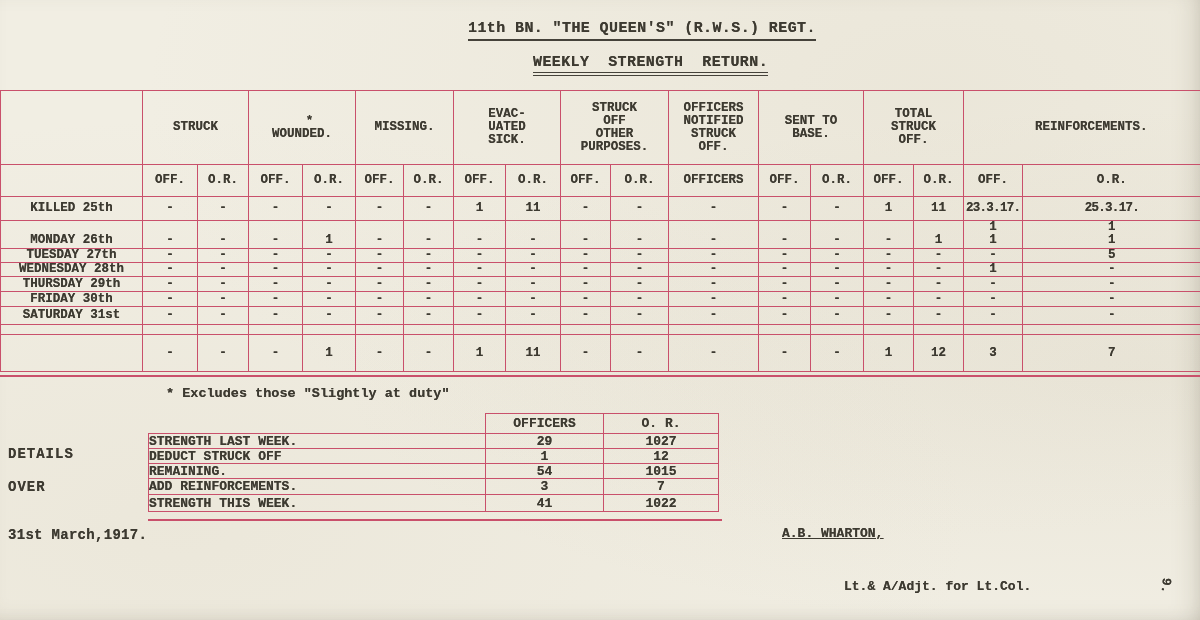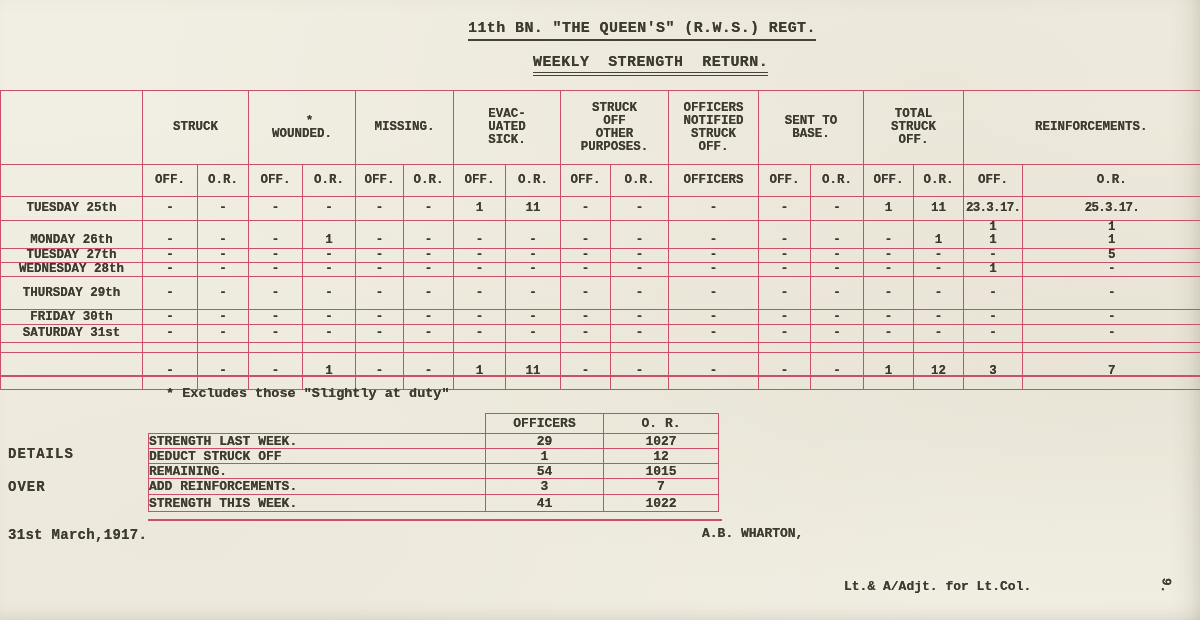--- a/index.html
+++ b/index.html
@@ -30,21 +30,21 @@
   td.orv{text-align:left;padding-left:20px;}
   .twoline div{line-height:13px;}
   .xline{position:absolute;height:1.5px;background:#c9506b;}
   table.details{position:absolute;left:148px;top:413px;border-collapse:collapse;table-layout:fixed;}
   table.details td{border:1.5px solid #c9506b;font-size:13px;line-height:13px;padding:0;text-align:center;vertical-align:middle;}
   table.details td.blank{border-top:none;border-left:none;}
   table.details td.dlabel{text-align:left;padding-left:0;white-space:pre;}
   .mtext{position:absolute;font-size:14px;letter-spacing:1px;white-space:pre;}
   .footnote{position:absolute;left:166px;top:386px;font-size:13.5px;white-space:pre;}
   .sig{position:absolute;left:702px;top:490px;font-size:13px;line-height:17.5px;white-space:pre;}
-  .sig .l1{}
+  .sig .l1{margin-left:80px;text-decoration:underline;}
   .sig .l2{margin-left:142px;}
   .pagenum{position:absolute;left:1158px;top:578px;font-size:13px;transform:rotate(95deg);}
 </style>
 </head>
 <body>
 
 <div class="page">
 
   <div class="title ink">11th BN. "THE QUEEN'S" (R.W.S.) REGT.</div>
   <div class="subtitle ink">WEEKLY  STRENGTH  RETURN.</div>
@@ -109,21 +109,21 @@
       <td class="sh">O.R.</td>
       <td class="sh">OFFICERS</td>
       <td class="sh">OFF.</td>
       <td class="sh">O.R.</td>
       <td class="sh">OFF.</td>
       <td class="sh">O.R.</td>
       <td class="sh">OFF.</td>
       <td class="sh">O.R.</td>
     </tr>
     <tr style="height:24px">
-      <td class="day">TUESDAY 25th</td>
+      <td class="day">KILLED 25th</td>
       <td>-</td>
       <td>-</td>
       <td>-</td>
       <td>-</td>
       <td>-</td>
       <td>-</td>
       <td>1</td>
       <td>11</td>
       <td>-</td>
       <td>-</td>
@@ -194,21 +194,21 @@
       <td>-</td>
       <td>-</td>
       <td>-</td>
       <td>-</td>
       <td>-</td>
       <td>-</td>
       <td>-</td>
       <td>1</td>
       <td class="orv">-</td>
     </tr>
-    <tr style="height:33px">
+    <tr style="height:15px">
       <td class="day">THURSDAY 29th</td>
       <td>-</td>
       <td>-</td>
       <td>-</td>
       <td>-</td>
       <td>-</td>
       <td>-</td>
       <td>-</td>
       <td>-</td>
       <td>-</td>

